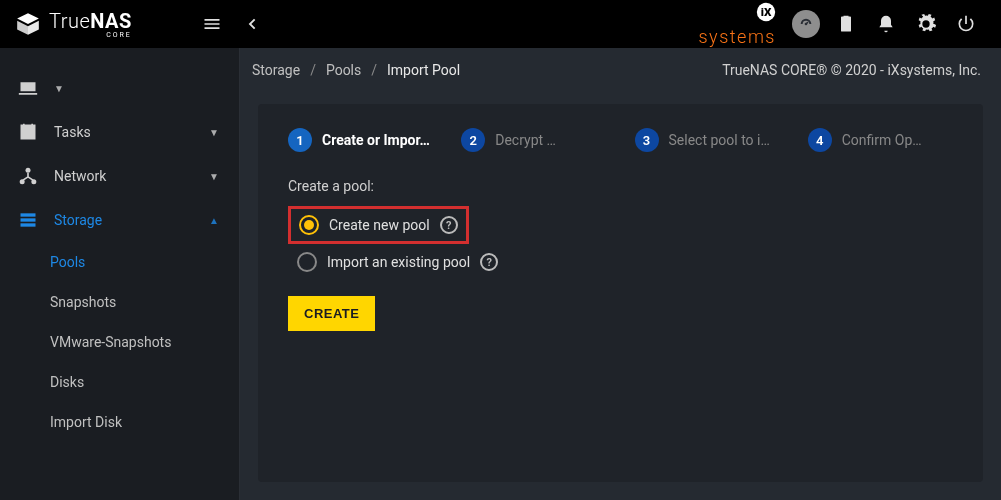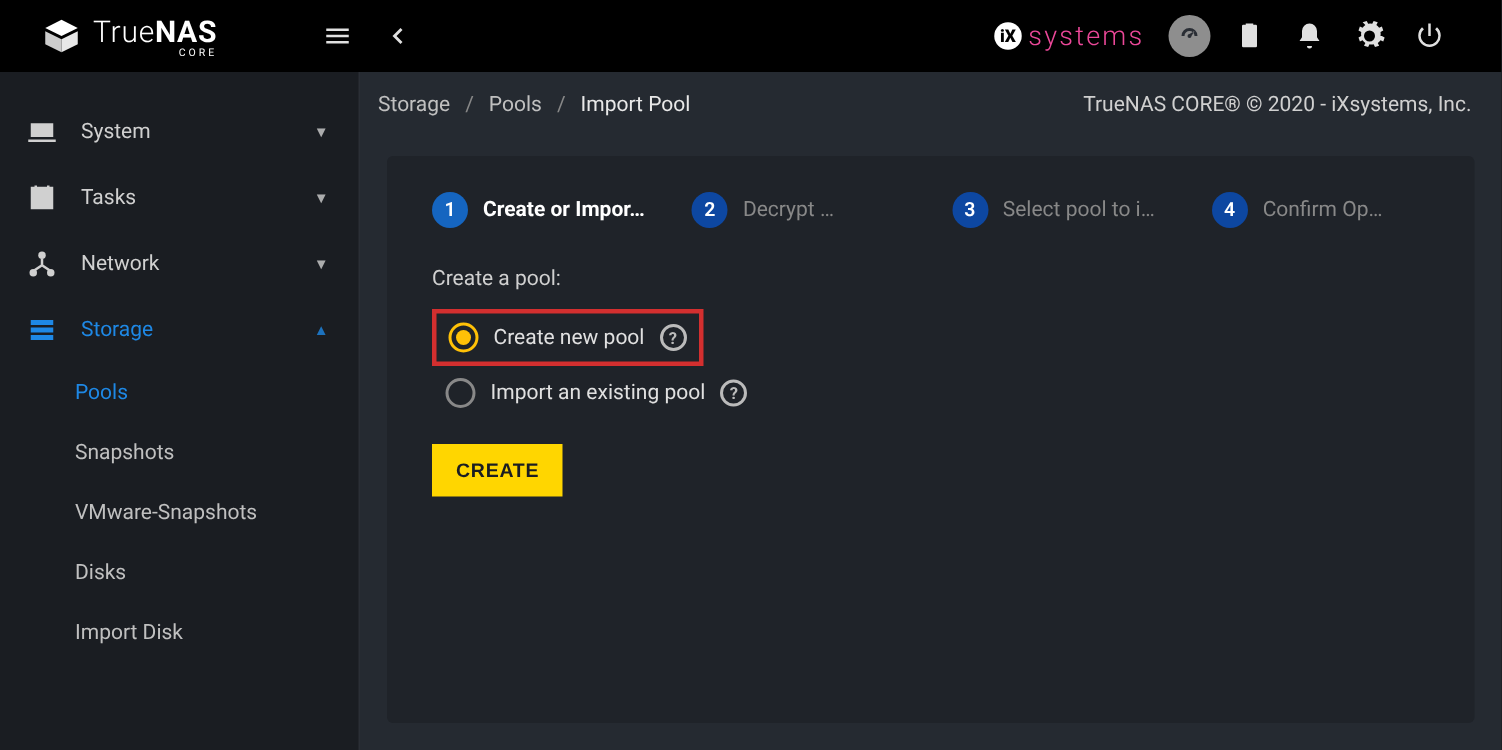--- a/index.html
+++ b/index.html
@@ -10,21 +10,21 @@
     width: 1001px;
     height: 500px;
     overflow: hidden;
     font-size: 14px;
   }
   .topbar {
     height: 48px;
     background: #000000;
     display: flex;
     align-items: center;
-    padding: 0 28px;
+    padding: 0 15px;
   }
   .logo {
     display: flex;
     align-items: center;
     gap: 8px;
     color: #fff;
   }
   .logo-mark {
     width: 26px;
     height: 26px;
@@ -36,21 +36,21 @@
   .icon-btn {
     width: 40px;
     height: 40px;
     display: flex;
     align-items: center;
     justify-content: center;
     color: #e0e0e0;
     cursor: pointer;
   }
   .ix-logo {
-    display:flex; align-items:flex-start; gap:4px; color:#ec4899; margin-left:auto; margin-right:10px;
+    display:flex; align-items:flex-end; gap:4px; color:#f97316; margin-left:auto; margin-right:10px;flex-direction:column;
   }
   .ix-mark { width:20px; height:20px; }
   .ix-text { font-size:18px; font-weight:300; letter-spacing:1.5px;}
   .topbar-right { display:flex; align-items:center; }
   .circle-icon { width:28px; height:28px; border-radius:50%; background:#8e8e8e; display:flex; align-items:center; justify-content:center; color:#1a1d22; }
 
   .layout { display:flex; height:452px; }
   .sidebar {
     width: 240px;
     background: #1a1d22;
@@ -206,21 +206,20 @@
 </div>
 
 <div class="layout">
   <div class="sidebar">
     <div class="nav-item">
       <span class="nav-icon">
           <svg width="20" height="20" viewBox="0 0 24 24">
             <path fill="#d0d0d0" d="M3 5h18v11H3zM1 18h22v2H1z"></path>
           </svg>
         </span>
-      <span class="nav-label">System</span>
       <span class="nav-caret">▼</span>
     </div>
     <div class="nav-item">
       <span class="nav-icon">
           <svg width="20" height="20" viewBox="0 0 24 24">
             <path fill="#d0d0d0" d="M4 4h16v4H4zM4 10h16v10H4zM7 2v4M17 2v4" stroke="#d0d0d0" stroke-width="2"></path>
           </svg>
         </span>
       <span class="nav-label">Tasks</span>
       <span class="nav-caret">▼</span>

